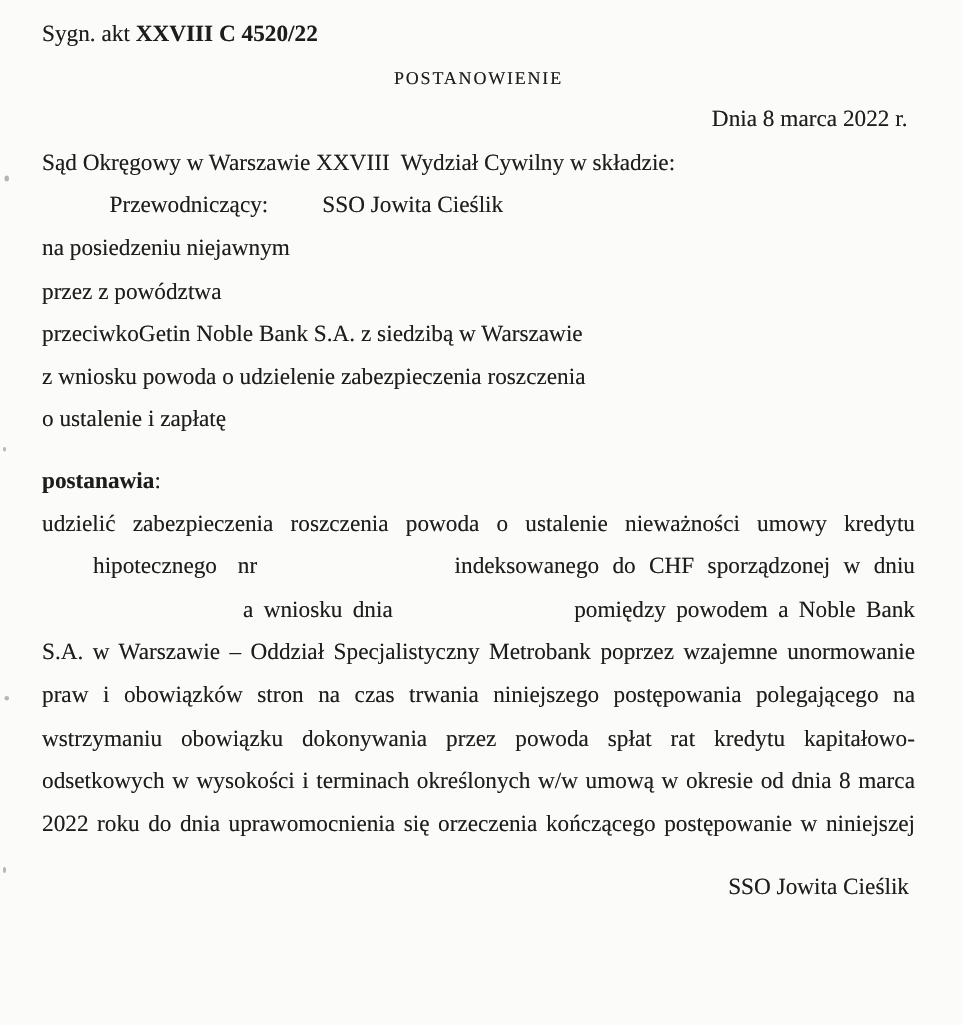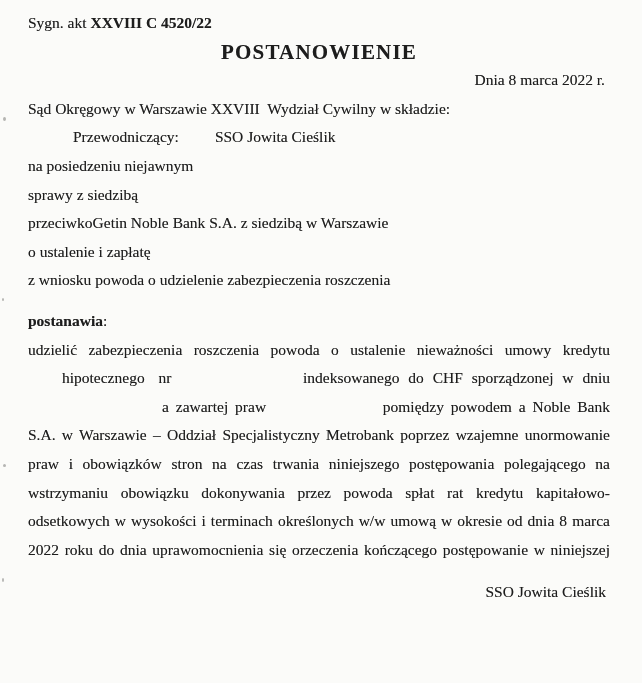--- a/index.html
+++ b/index.html
@@ -19,22 +19,22 @@
     font-size: 15.5px;
     line-height: 28.6px;
     color: #1d1d1d;
     overflow: hidden;
     text-shadow: 0 0 0.4px rgba(20,20,20,0.45);
   }
   .line { white-space: nowrap; }
   .pre  { white-space: pre; }
   .doc-title {
     text-align: center;
-    font-weight: bold;
-    font-size: 21px;
+    font-weight: normal;
+    font-size: 12px;
     letter-spacing: 1.2px;
   }
   .date-line {
     text-align: right;
     padding-right: 5px;
   }
   .indent { padding-left: 45px; }
   .judge-name { margin-left: 36px; }
   .defendant-name { }
   .bold { font-weight: bold; }
@@ -83,41 +83,41 @@
 
   <div class="line date-line">Dnia 8 marca 2022 r.</div>
 
   <div class="line" style="white-space:pre;">Sąd Okręgowy w Warszawie XXVIII  Wydział Cywilny w składzie:</div>
 
   <div class="line indent"><span>Przewodniczący:</span><span class="judge-name">SSO Jowita Cieślik</span></div>
 
 
   <div class="line">na posiedzeniu niejawnym</div>
 
-  <div class="line">sprawy z siedzibą</div>
+  <div class="line">przez z powództwa</div>
 
   <div class="line"><span>przeciwko</span><span class="defendant-name">Getin Noble Bank S.A. z siedzibą w Warszawie</span></div>
 
+  <div class="line">z wniosku powoda o udzielenie zabezpieczenia roszczenia</div>
+
   <div class="line">o ustalenie i zapłatę</div>
-
-  <div class="line">z wniosku powoda o udzielenie zabezpieczenia roszczenia</div>
 
   <div class="line decision-word-line"><span class="bold">postanawia</span><span>:</span></div>
 
   <div class="line just">udzielić zabezpieczenia roszczenia powoda o ustalenie nieważności umowy kredytu</div>
 
   <div class="flexline">
       <span class="seg-l2a">hipotecznego nr</span>
       <span class="gap-l2"></span>
       <span class="seg-l2b">indeksowanego do CHF sporządzonej w dniu</span>
     </div>
 
   <div class="flexline">
       <span class="gap-l3a"></span>
-      <span class="seg-l3a">a zawartej praw</span>
+      <span class="seg-l3a">a wniosku dnia</span>
       <span class="gap-l3b"></span>
       <span class="seg-l3b">pomiędzy powodem a Noble Bank</span>
     </div>
 
   <div class="line just">S.A. w Warszawie – Oddział Specjalistyczny Metrobank poprzez wzajemne unormowanie</div>
   <div class="line just">praw i obowiązków stron na czas trwania niniejszego postępowania polegającego na</div>
   <div class="line just">wstrzymaniu obowiązku dokonywania przez powoda spłat rat kredytu kapitałowo-</div>
   <div class="line just">odsetkowych w wysokości i terminach określonych w/w umową w okresie od dnia 8 marca</div>
   <div class="line just">2022 roku do dnia uprawomocnienia się orzeczenia kończącego postępowanie w niniejszej</div>
 

